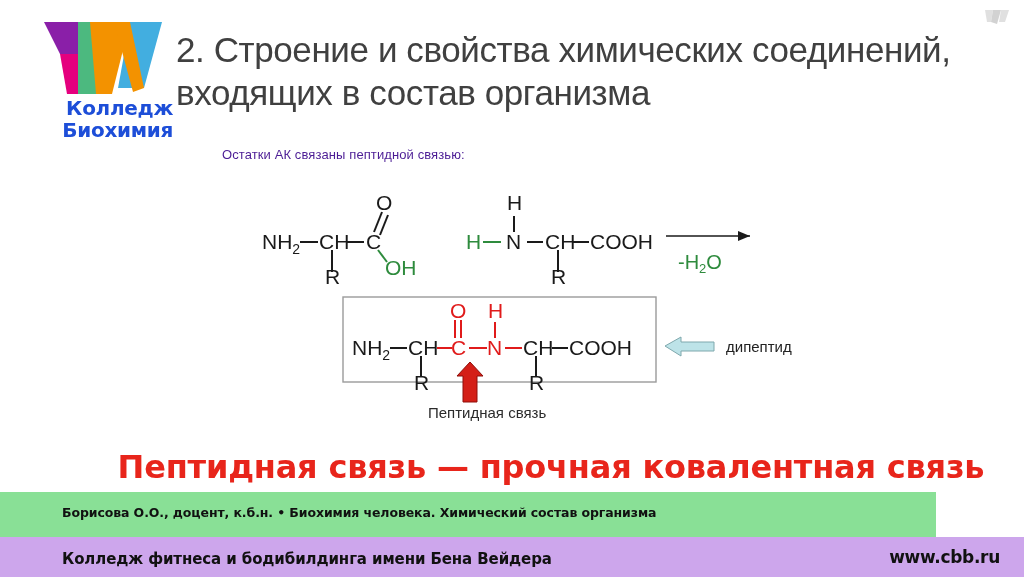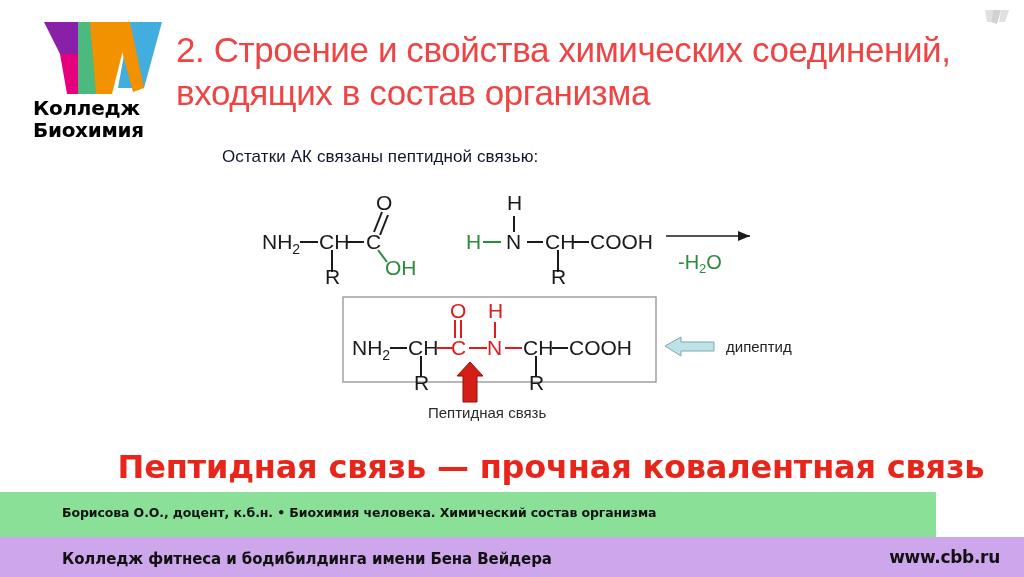--- a/index.html
+++ b/index.html
@@ -8,40 +8,40 @@
     background:#ffffff;
     font-family:"Liberation Sans", sans-serif;
     overflow:hidden;
     position:relative;
   }
   .slide{position:absolute;left:0;top:0;width:1024px;height:577px;background:#fff;}
 
   
   .logo{position:absolute;left:33px;top:20px;width:140px;height:120px;}
   .logo-mark{position:absolute;left:5px;top:0;width:130px;height:78px;}
-  .logo-text{position:absolute;left:0;top:78px;width:140px;text-align:left;
+  .logo-text{position:absolute;left:0;top:78px;width:140px;text-align:right;
     font-family:"DejaVu Sans", sans-serif;font-weight:bold;font-size:20px;
-    color:#000000;line-height:1.08;letter-spacing:-0.3px;}
+    color:#1d4ed8;line-height:1.08;letter-spacing:-0.3px;}
 
   
   .watermark{position:absolute;left:982px;top:6px;width:30px;height:22px;opacity:.30;}
 
   
   .title{
     position:absolute;left:176px;top:28px;width:800px;
     font-family:"Liberation Sans", sans-serif;
-    font-size:35px;font-weight:400;color:#ef4444;
+    font-size:35px;font-weight:400;color:#404040;
     line-height:1.24;letter-spacing:-0.4px;
   }
 
   
   .subtitle{
     position:absolute;left:222px;top:147px;
     font-family:"Liberation Sans", sans-serif;
-    font-size:17px;color:#0f172a;letter-spacing:.1px;
+    font-size:13px;color:#4c1d95;letter-spacing:.1px;
   }
 
   
   .chem{position:absolute;left:0;top:180px;width:1024px;height:260px;}
   .chem svg{display:block;}
 
   
   .statement{
     position:absolute;left:0;top:448px;width:1024px;text-align:center;
     font-family:"DejaVu Sans", sans-serif;

